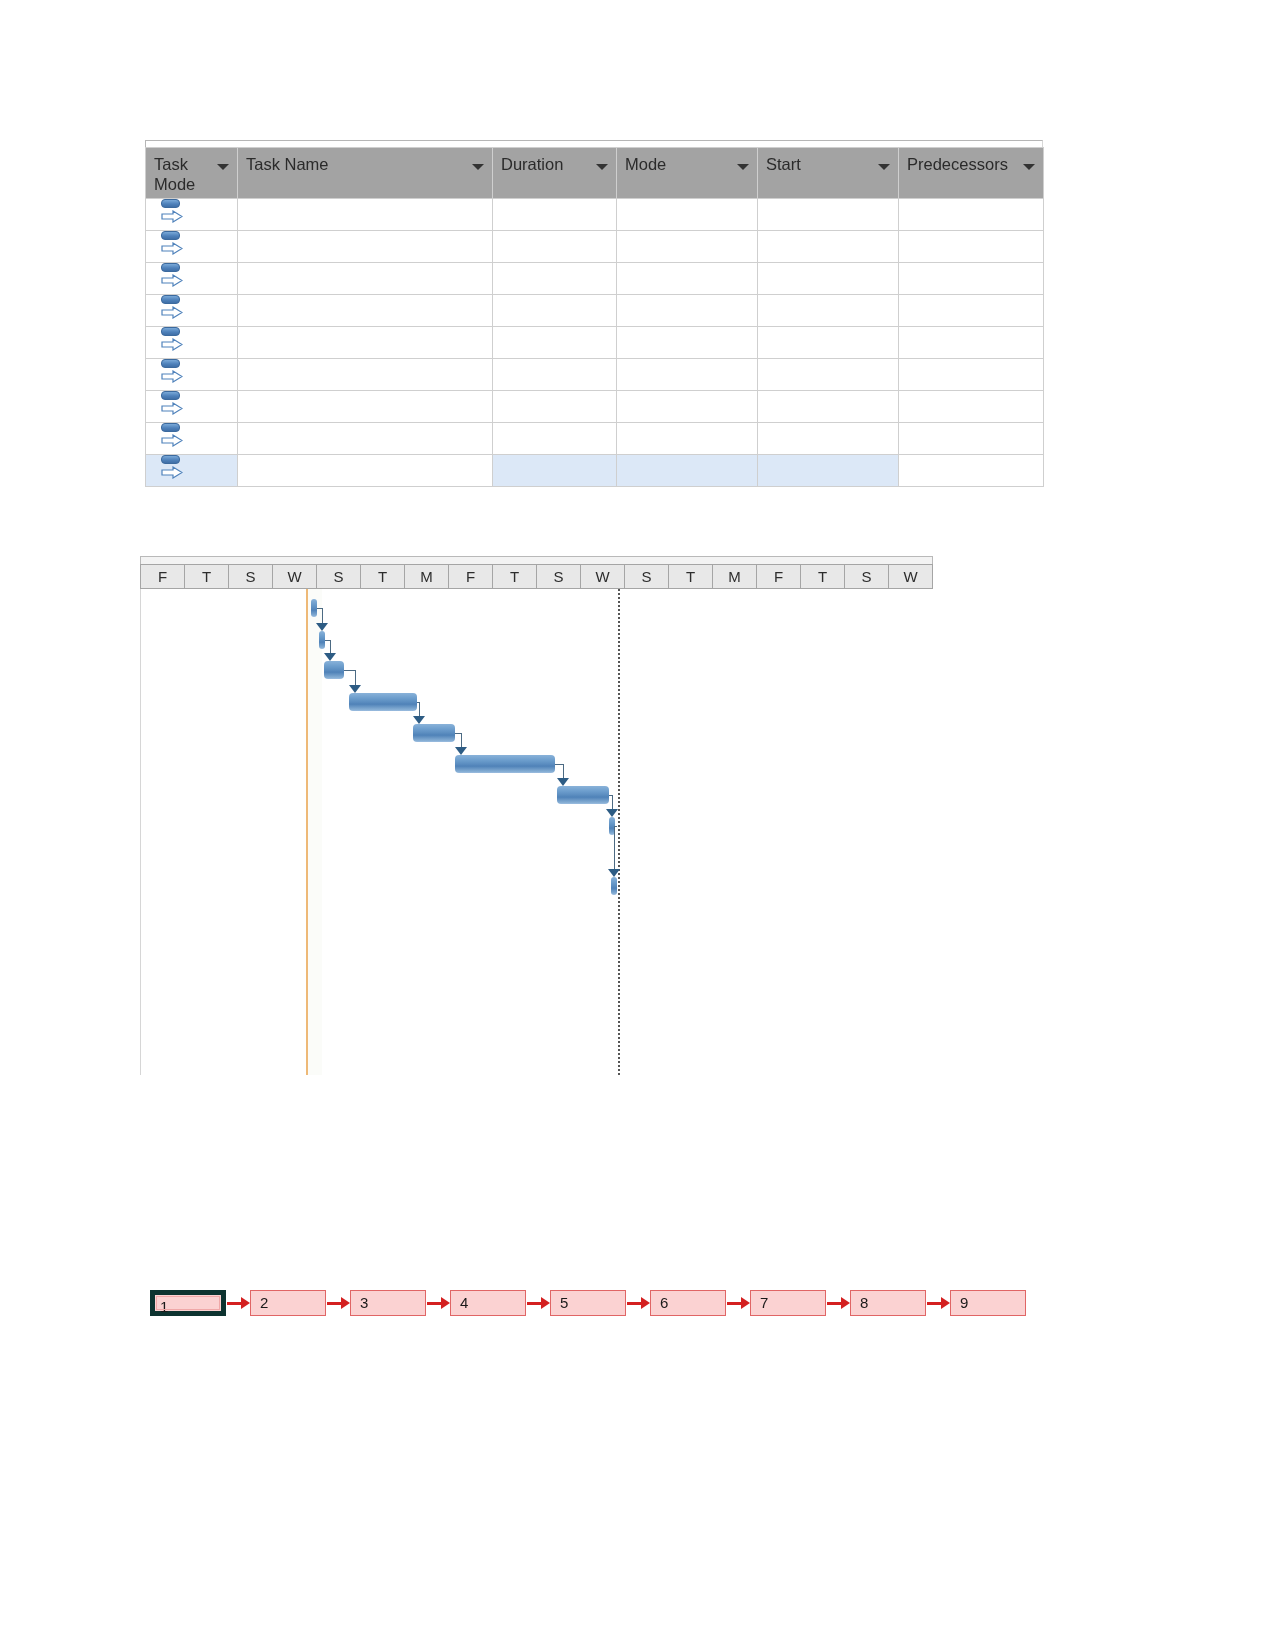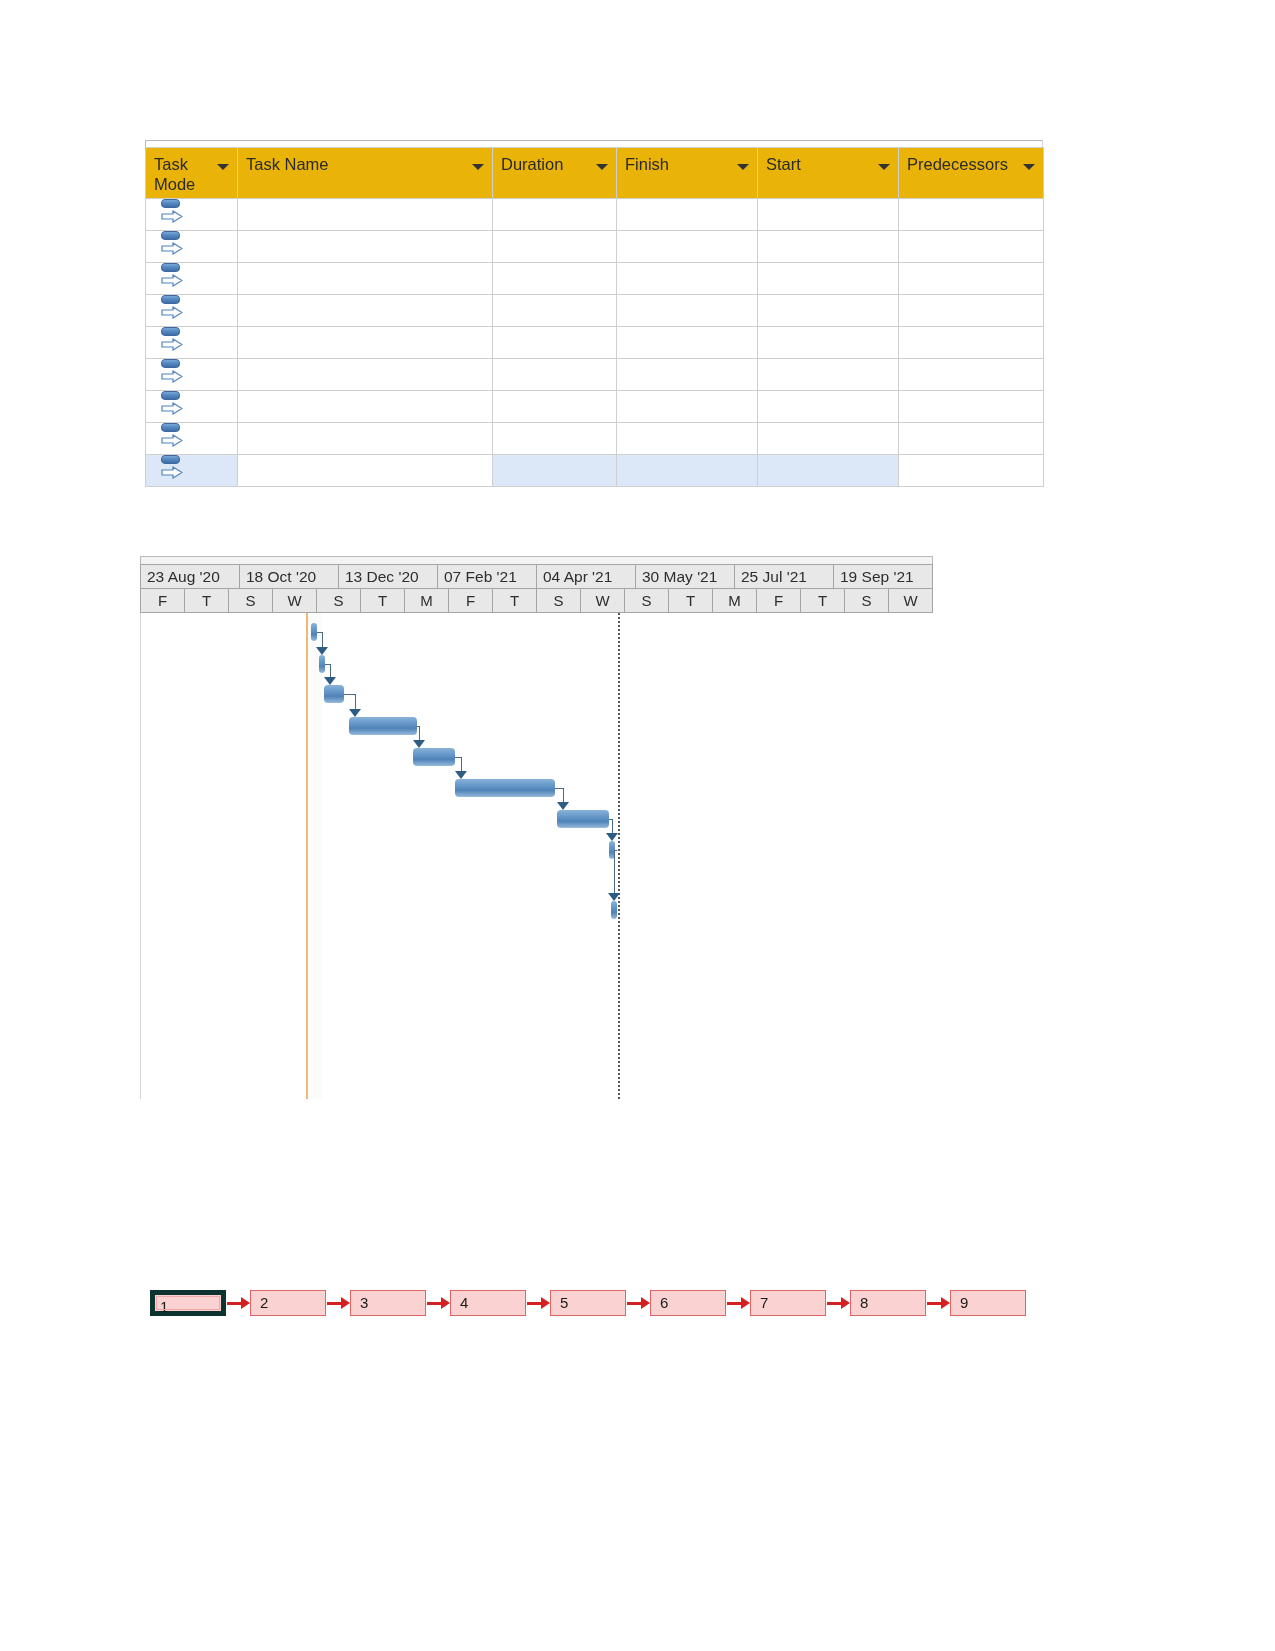--- a/index.html
+++ b/index.html
@@ -36,21 +36,21 @@
     width: 898px;
     table-layout: fixed;
     font-size: 16.5px;
   }
   table.tasks th, table.tasks td {
     border: 1px solid #cfcfcf;
     padding: 0;
     vertical-align: top;
   }
   table.tasks th {
-    background: #eab308;
+    background: #a3a3a3;
     font-weight: normal;
     text-align: left;
     height: 50px;
     position: relative;
     color: #2b2b2b;
   }
   th.th-yellow { background: #ffd34d; }
   .th-inner {
     padding: 6px 26px 0 8px;
     line-height: 1.22;
@@ -267,21 +267,21 @@
         </th>
         <th>
           <div class="th-inner">Task Name</div>
           <span class="th-arrow"></span>
         </th>
         <th>
           <div class="th-inner">Duration</div>
           <span class="th-arrow"></span>
         </th>
         <th>
-          <div class="th-inner">Finish</div>
+          <div class="th-inner">Mode</div>
           <span class="th-arrow"></span>
         </th>
         <th class="th-yellow">
           <div class="th-inner">Start</div>
           <span class="th-arrow"></span>
         </th>
         <th>
           <div class="th-inner">Predecessors</div>
           <span class="th-arrow"></span>
         </th>
@@ -377,30 +377,20 @@
           <td class="cell hl"></td>
           <td class="cell hl"></td>
           <td class="cell"></td>
         </tr>
       </tbody>
   </table>
 </div>
 
 <div class="gantt">
   <div class="gantt-topline"></div>
-  <div class="ts-row" id="ts-major">
-      <div class="ts-cell major">23 Aug '20</div>
-      <div class="ts-cell major">18 Oct '20</div>
-      <div class="ts-cell major">13 Dec '20</div>
-      <div class="ts-cell major">07 Feb '21</div>
-      <div class="ts-cell major">04 Apr '21</div>
-      <div class="ts-cell major">30 May '21</div>
-      <div class="ts-cell major">25 Jul '21</div>
-      <div class="ts-cell major">19 Sep '21</div>
-    </div>
   <div class="ts-row bottom" id="ts-minor">
       <div class="ts-cell minor">F</div>
       <div class="ts-cell minor">T</div>
       <div class="ts-cell minor">S</div>
       <div class="ts-cell minor">W</div>
       <div class="ts-cell minor">S</div>
       <div class="ts-cell minor">T</div>
       <div class="ts-cell minor">M</div>
       <div class="ts-cell minor">F</div>
       <div class="ts-cell minor">T</div>

